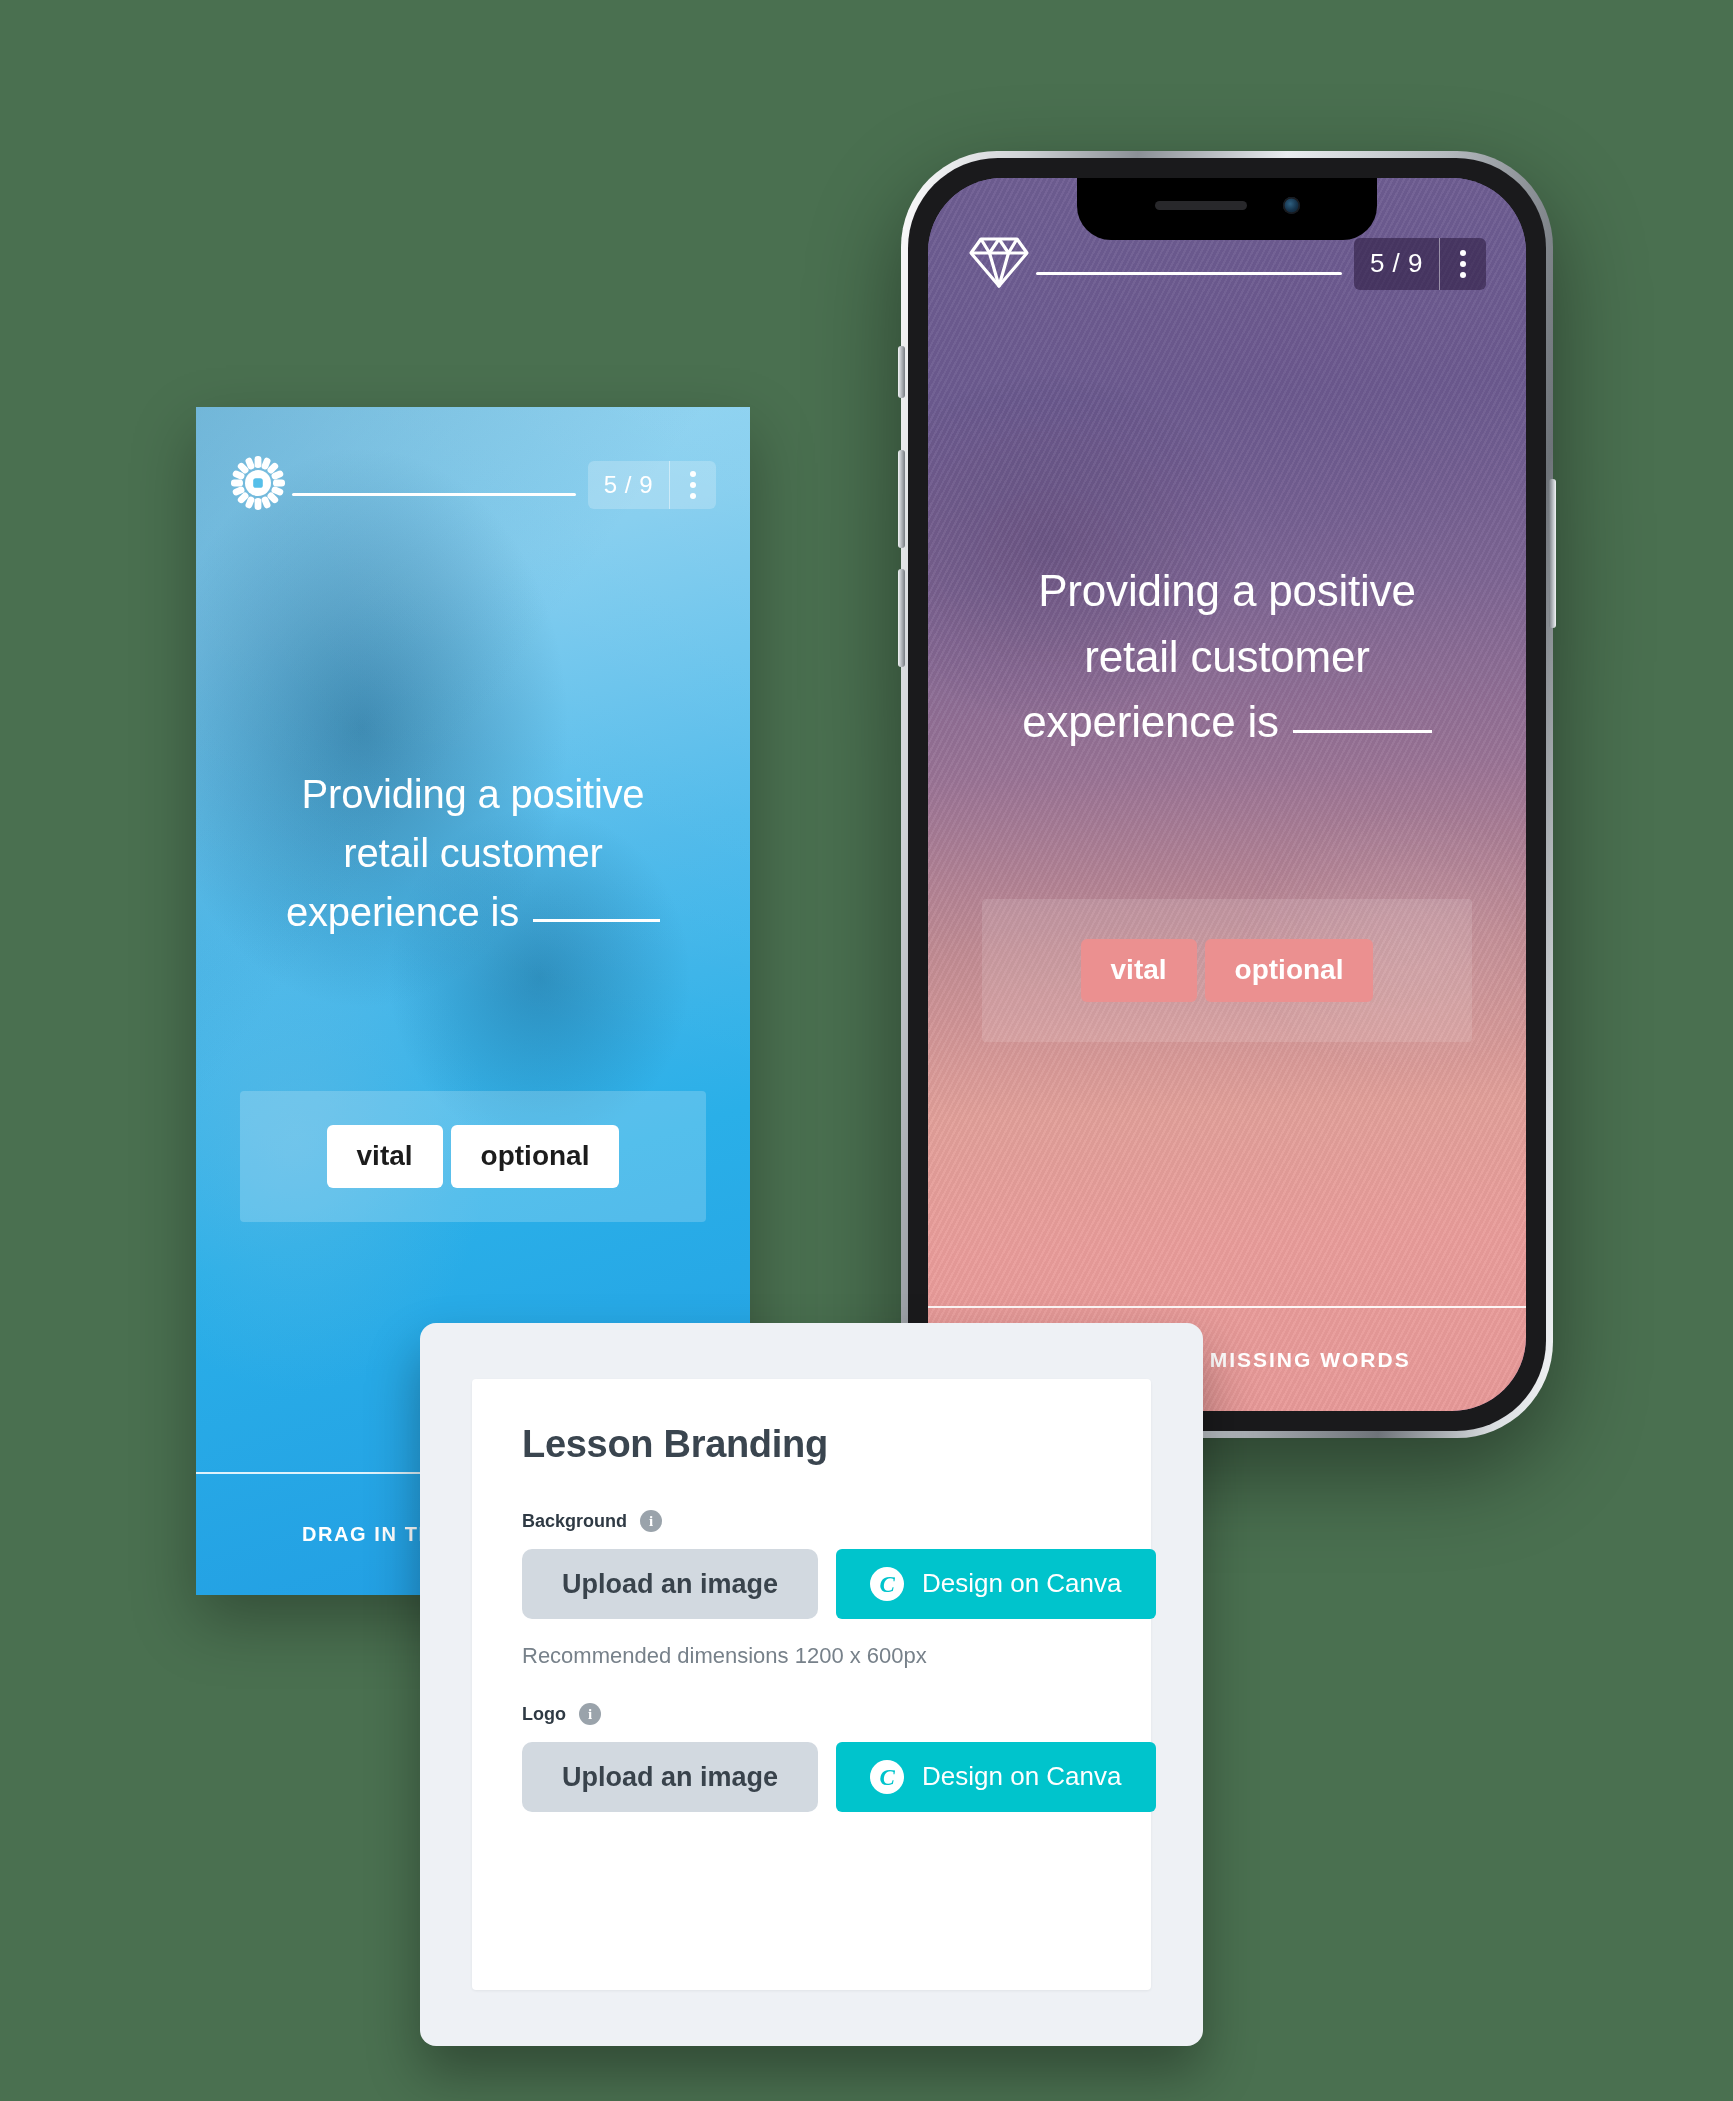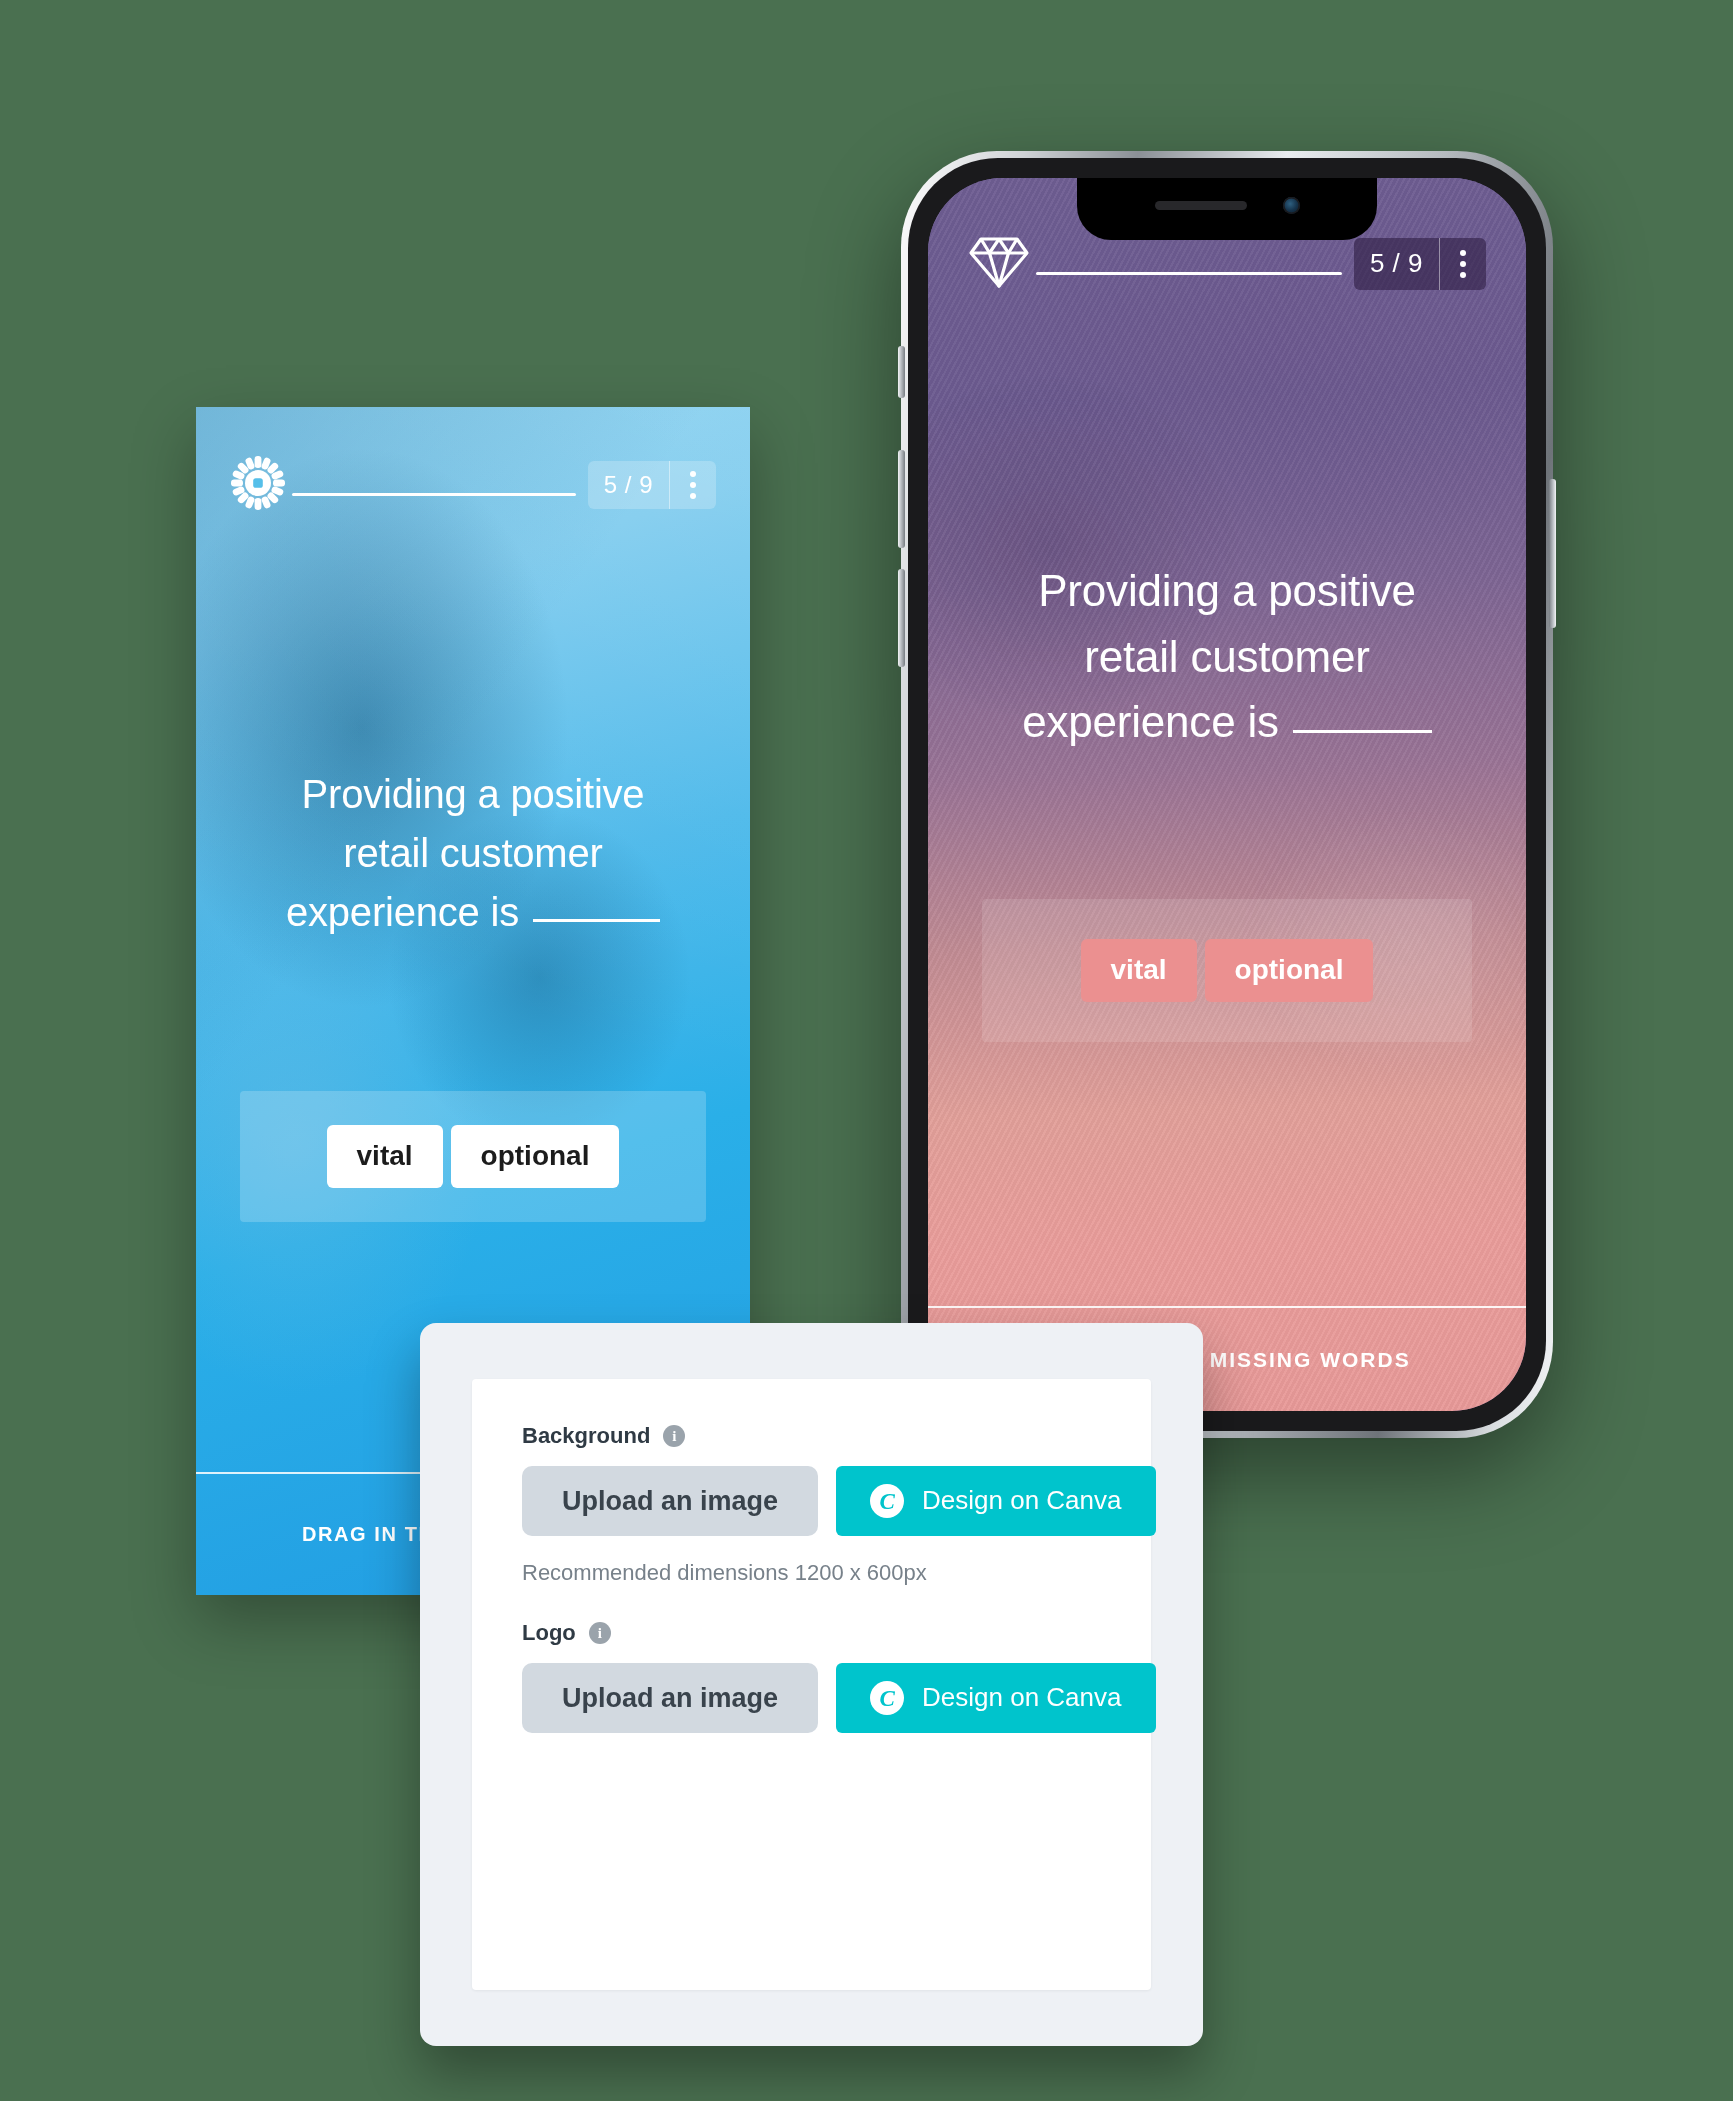--- a/index.html
+++ b/index.html
@@ -308,21 +308,21 @@
     margin-bottom: 44px;
   }
   .field-block { margin-bottom: 34px; }
   .field-label-row {
     display: flex;
     align-items: center;
     gap: 13px;
     margin-bottom: 17px;
   }
   .field-label {
-    font-size: 22px;
+    font-size: 18px;
     font-weight: 700;
     color: #2f3a44;
   }
   .info-icon {
     width: 22px; height: 22px;
     border-radius: 50%;
     background: #9aa3ab;
     color: #ffffff;
     font-size: 15px;
     font-weight: 700;
@@ -526,20 +526,21 @@
 
           </div>
         </div>
       </div>
     </div>
   </div>
 
   <div class="branding-card">
     <div class="branding-panel">
 
+      <div class="card-title">Lesson Branding</div>
 
       <div class="field-block">
         <div class="field-label-row">
           <span class="field-label">Background</span>
           <span class="info-icon">i</span>
         </div>
         <div class="btn-row">
           <button class="btn-upload">Upload an image</button>
           <button class="btn-canva">
             <span class="canva-mark">C</span>

